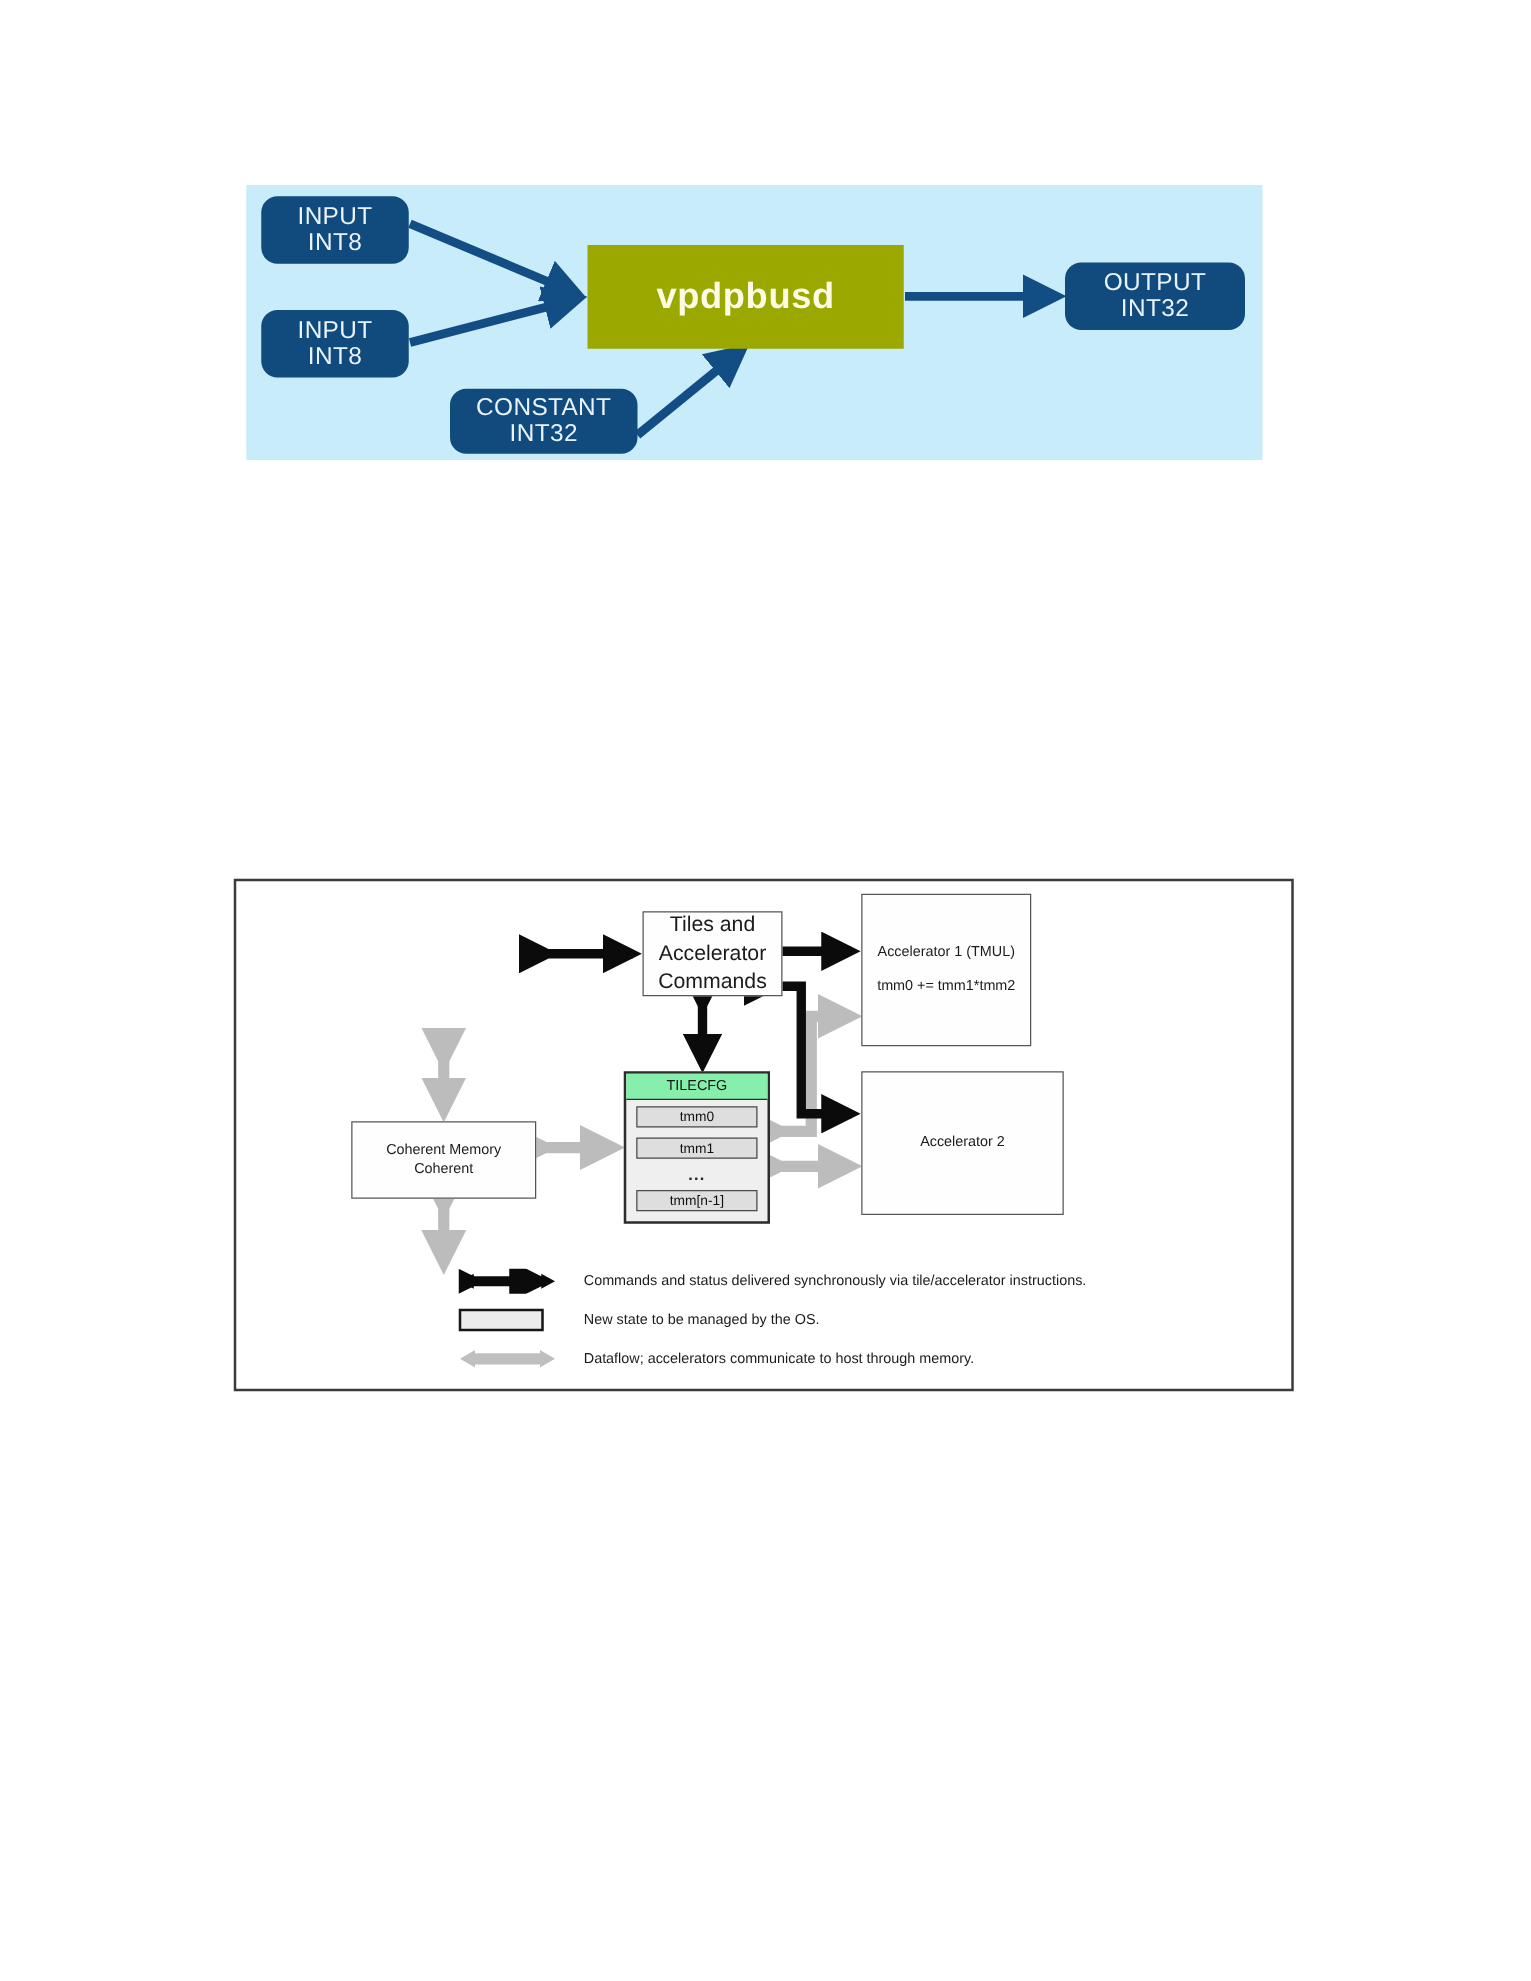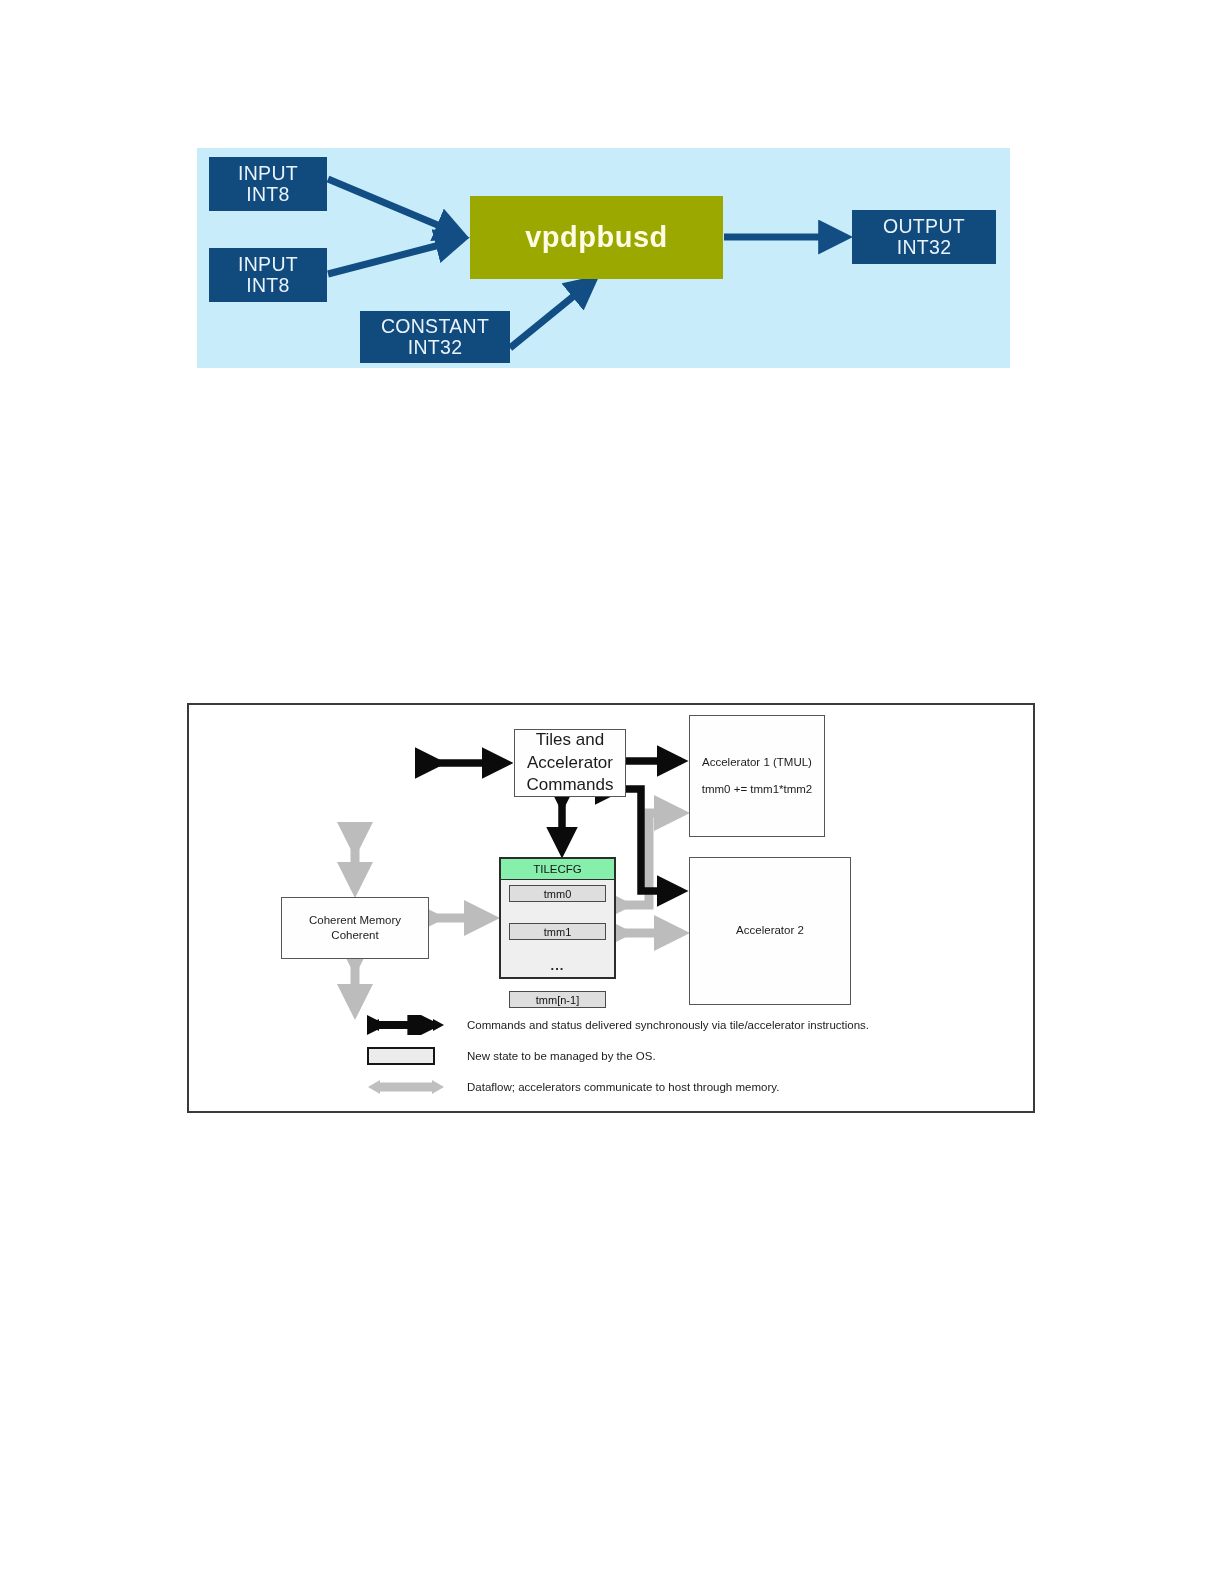--- a/index.html
+++ b/index.html
@@ -34,20 +34,21 @@
     font-family: "Liberation Sans", sans-serif;
     font-size: 19.5px;
     line-height: 1.08;
     text-align: center;
     display: flex;
     flex-direction: column;
     align-items: center;
     justify-content: center;
     letter-spacing: 0.3px;
     z-index: 3;
+    border-radius: 13px;
   }
   .f1box span { display: block; }
 
   #f1-input-a { left: 12px;  top: 9px;   width: 118px; height: 54px; }
   #f1-input-b { left: 12px;  top: 100px; width: 118px; height: 54px; }
   #f1-const   { left: 163px; top: 163px; width: 150px; height: 52px; }
   #f1-output  { left: 655px; top: 62px;  width: 144px; height: 54px; }
 
   #f1-op {
     position: absolute;
@@ -96,21 +97,21 @@
     line-height: 1.32;
     z-index: 4;
   }
   .f2box span { display: block; }
 
   #f2-ia-host   { left: 92px;  top: 16px;  width: 148px; height: 120px; }
   #f2-cmi       { left: 92px;  top: 192px; width: 148px; height: 62px;  }
   #f2-tiles-cmd { left: 325px; top: 24px;  width: 112px;  height: 68px; font-size: 17px; }
   #f2-acc1      { left: 500px; top: 10px;  width: 136px; height: 122px; }
   #f2-acc1 span.l2 { margin-top: 11px; text-align: right; }
-  #f2-acc2      { left: 500px; top: 152px; width: 162px; height: 148px; }
+  #f2-acc2      { left: 500px; top: 152px; width: 162px; height: 115px; }
 
   
   #f2-tilecfg {
     position: absolute;
     left: 310px;
     top: 152px;
     width: 117px;
     height: 122px;
     background: #efefef;
     border: 2px solid #2c2c2c;
@@ -125,21 +126,21 @@
     align-items: center;
     justify-content: center;
     font-size: 11.5px;
     color: #141414;
     font-family: "Liberation Sans", sans-serif;
   }
   #f2-tmm-list {
     padding: 5px 8px 4px 8px;
     display: flex;
     flex-direction: column;
-    gap: 21px;
+    gap: 8px;
     align-items: stretch;
   }
   .tmm {
     background: #dedede;
     border: 1.2px solid #4a4a4a;
     height: 17px;
     display: flex;
     align-items: center;
     justify-content: center;
     font-size: 11px;

